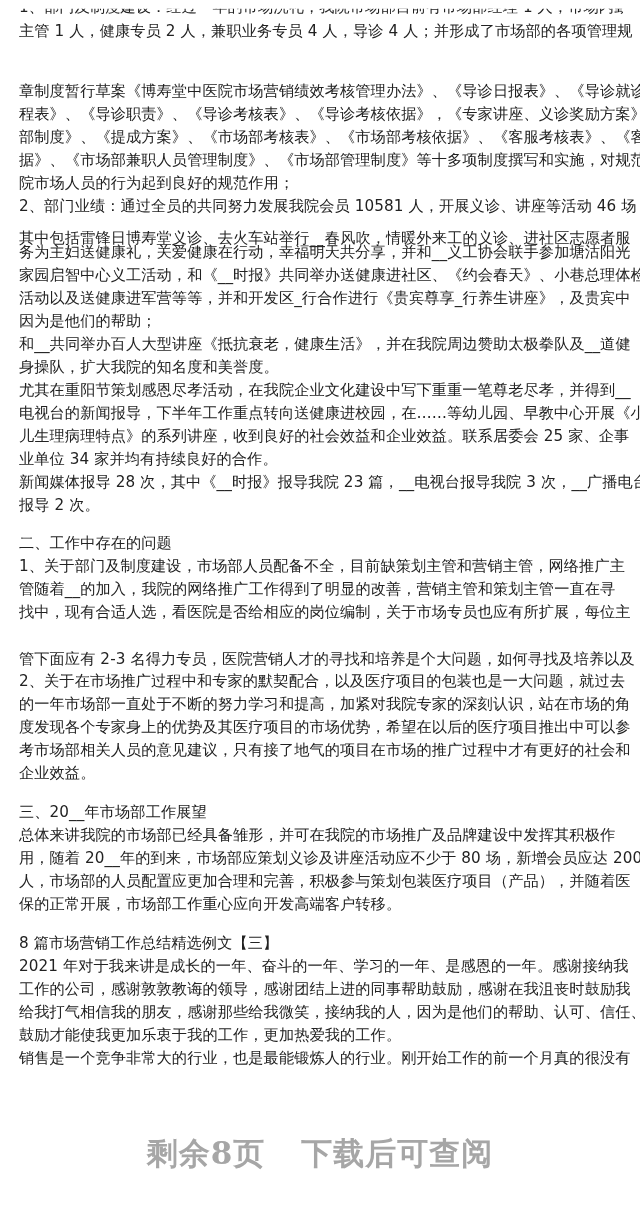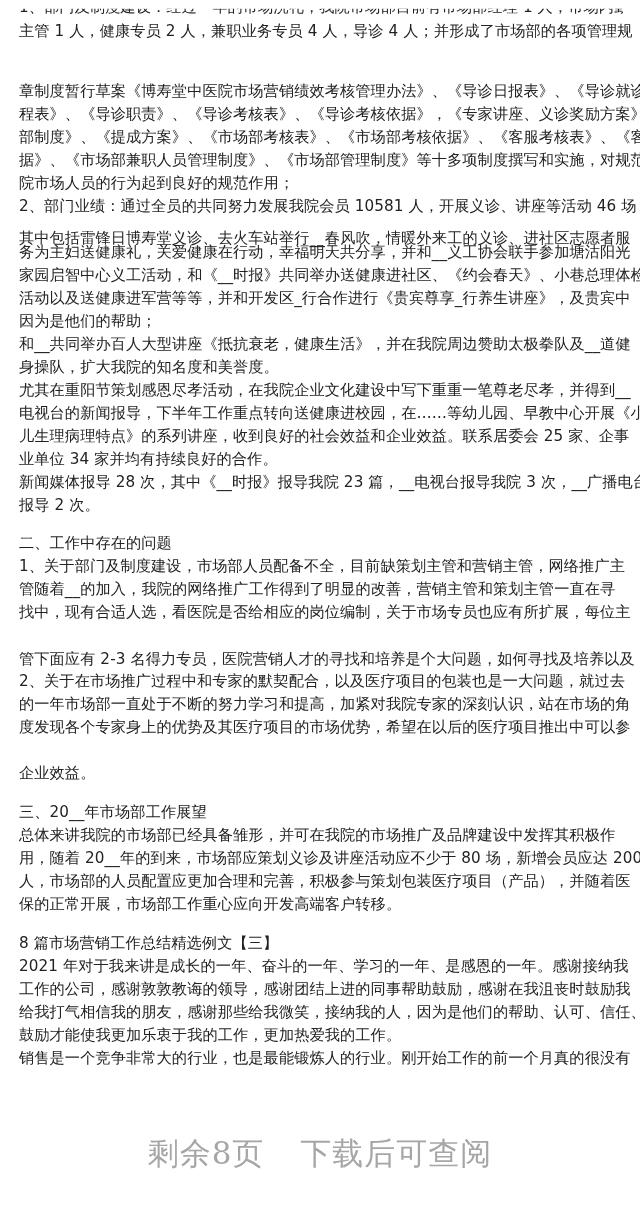--- a/index.html
+++ b/index.html
@@ -34,21 +34,21 @@
     .cut {
       clip-path: inset(55% 0 0 0);
     }
     .footer-cta {
       position: absolute;
       left: 0;
       top: 1133px;
       width: 640px;
       text-align: center;
       font-family: "DejaVu Serif", "Liberation Serif", serif;
-      font-weight: normal;
+      font-weight: bold;
       font-size: 31px;
       color: #a6a6a6;
       letter-spacing: 1px;
     }
     .footer-cta span {
       display: inline-block;
     }
     .footer-cta .gap {
       width: 36px;
     }
@@ -82,20 +82,21 @@
   <div class="line" style="top:494px">报导 2 次。</div>
 
   <div class="line" style="top:532px">二、工作中存在的问题</div>
   <div class="line" style="top:555px">1、关于部门及制度建设，市场部人员配备不全，目前缺策划主管和营销主管，网络推广主</div>
   <div class="line" style="top:578px">管随着__的加入，我院的网络推广工作得到了明显的改善，营销主管和策划主管一直在寻</div>
   <div class="line" style="top:601px">找中，现有合适人选，看医院是否给相应的岗位编制，关于市场专员也应有所扩展，每位主</div>
   <div class="line" style="top:648px">管下面应有 2-3 名得力专员，医院营销人才的寻找和培养是个大问题，如何寻找及培养以及</div>
   <div class="line" style="top:670px">2、关于在市场推广过程中和专家的默契配合，以及医疗项目的包装也是一大问题，就过去</div>
   <div class="line" style="top:693px">的一年市场部一直处于不断的努力学习和提高，加紧对我院专家的深刻认识，站在市场的角</div>
   <div class="line" style="top:716px">度发现各个专家身上的优势及其医疗项目的市场优势，希望在以后的医疗项目推出中可以参</div>
+  <div class="line" style="top:739px">考市场部相关人员的意见建议，只有接了地气的项目在市场的推广过程中才有更好的社会和</div>
   <div class="line" style="top:762px">企业效益。</div>
 
   <div class="line" style="top:801px">三、20__年市场部工作展望</div>
   <div class="line" style="top:824px">总体来讲我院的市场部已经具备雏形，并可在我院的市场推广及品牌建设中发挥其积极作</div>
   <div class="line" style="top:847px">用，随着 20__年的到来，市场部应策划义诊及讲座活动应不少于 80 场，新增会员应达 20000</div>
   <div class="line" style="top:870px">人，市场部的人员配置应更加合理和完善，积极参与策划包装医疗项目（产品），并随着医</div>
   <div class="line" style="top:893px">保的正常开展，市场部工作重心应向开发高端客户转移。</div>
 
   <div class="line" style="top:932px">8 篇市场营销工作总结精选例文【三】</div>
   <div class="line" style="top:955px">2021 年对于我来讲是成长的一年、奋斗的一年、学习的一年、是感恩的一年。感谢接纳我</div>

